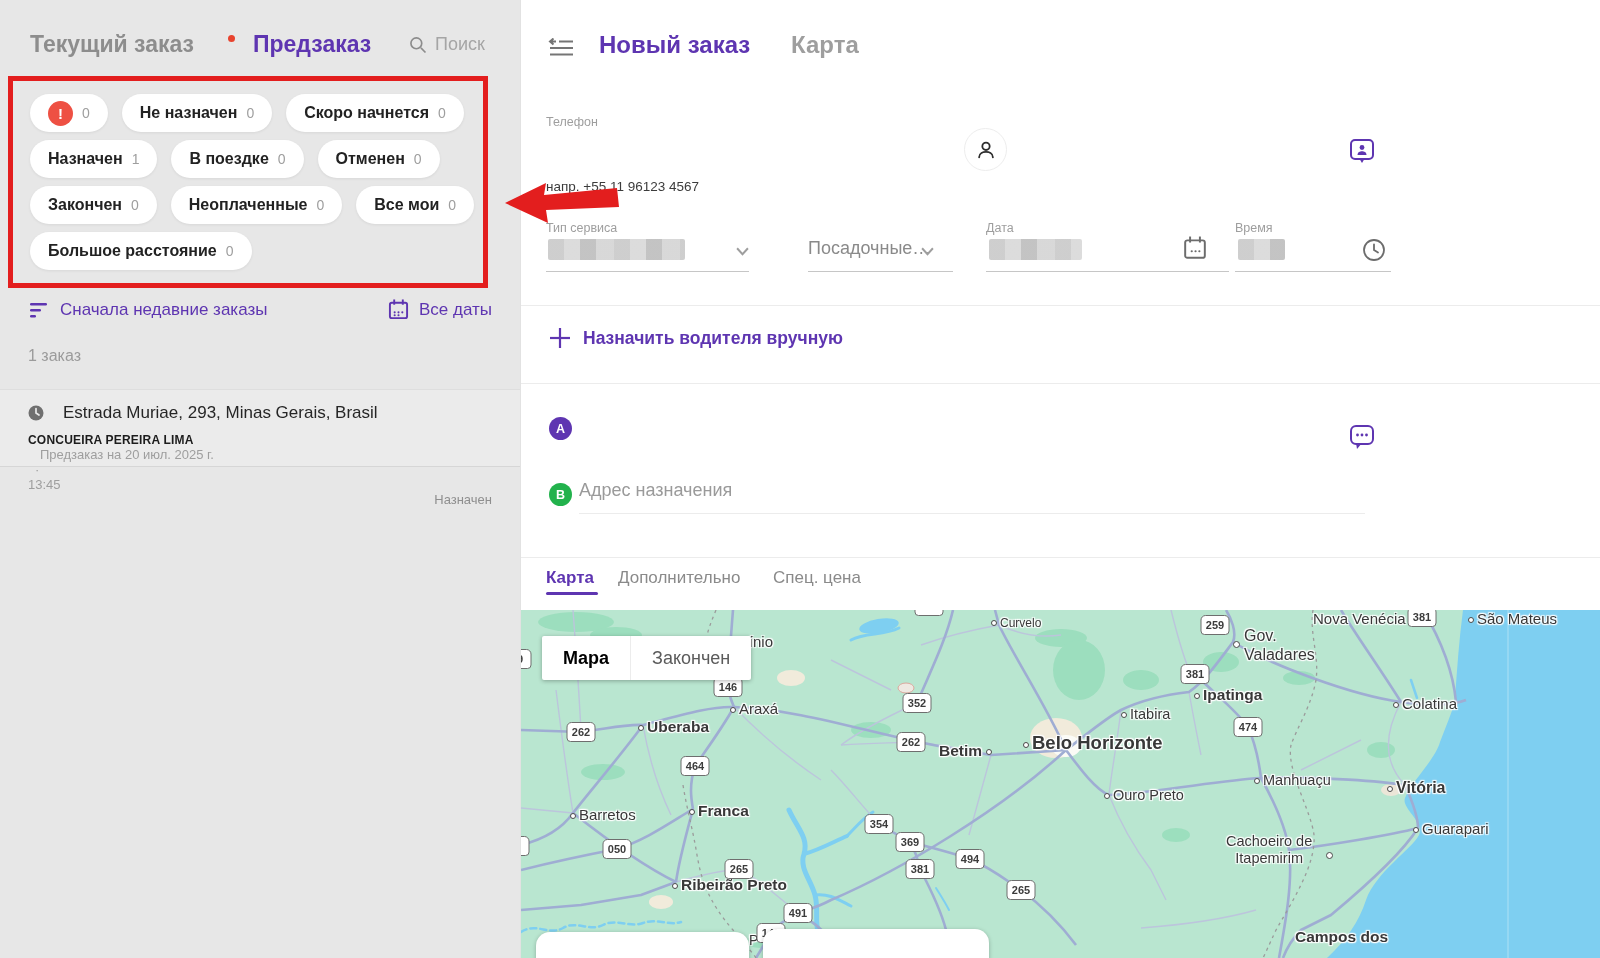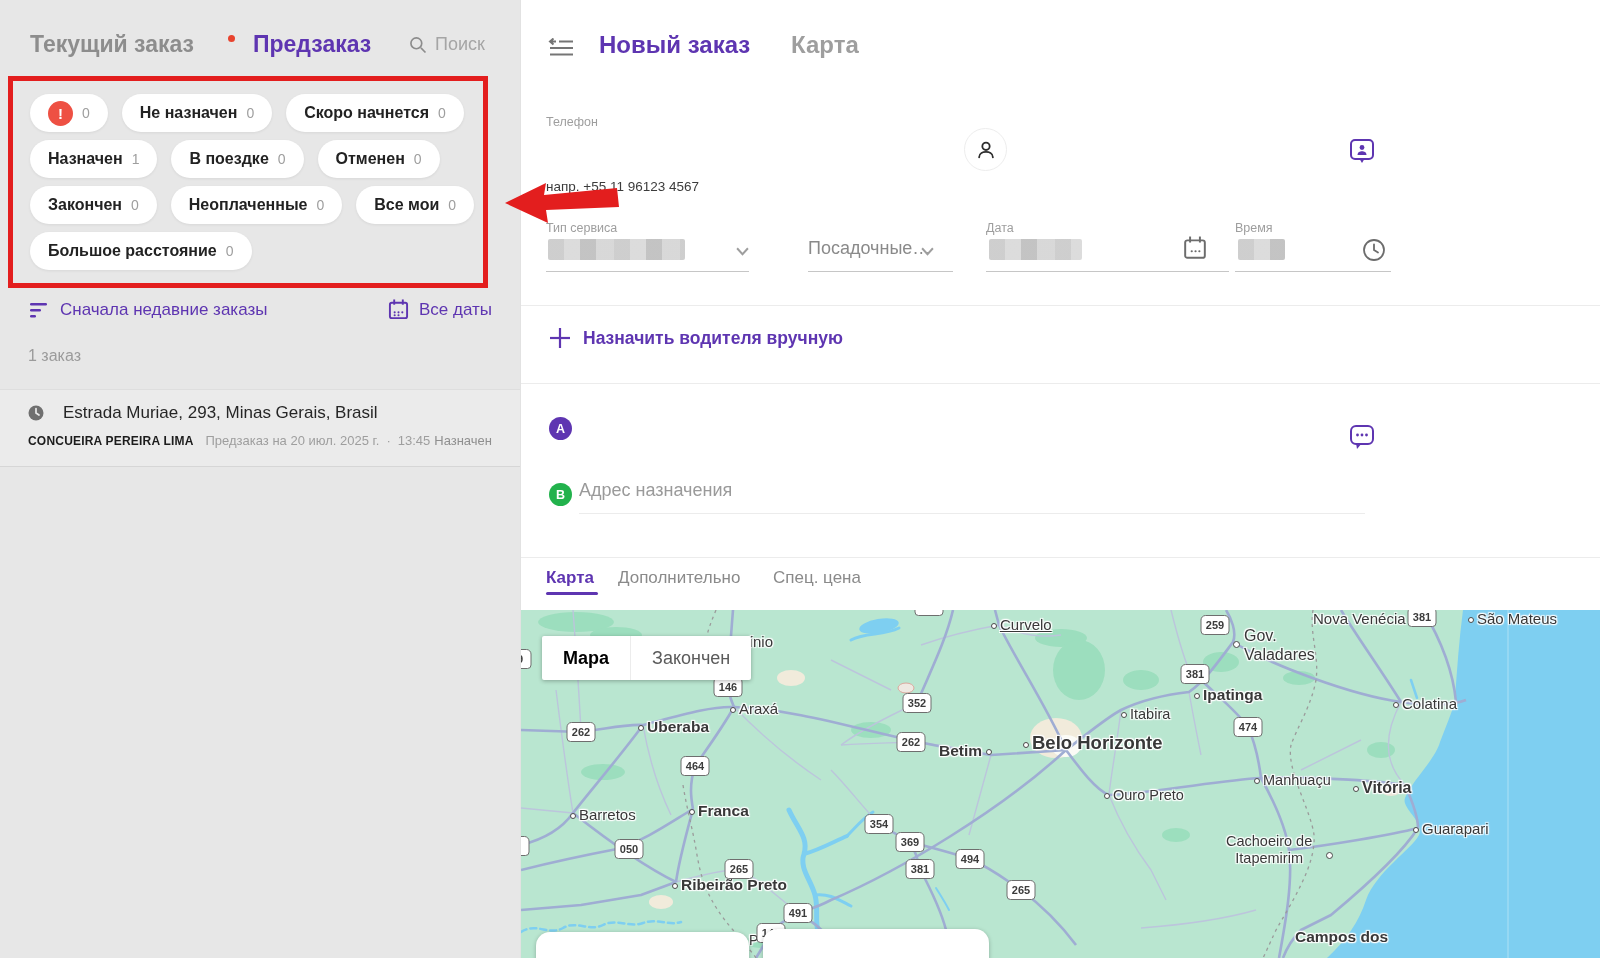--- a/index.html
+++ b/index.html
@@ -27,21 +27,21 @@
   #annotation-arrow{position:absolute;left:499px;top:178px;z-index:41;pointer-events:none;}
 
   .sort-row{position:absolute;left:30px;top:299px;width:462px;display:flex;justify-content:space-between;
     color:#5e35b1;font-size:17px;font-weight:500;}
   .sort-left,.sort-right{display:flex;align-items:center;gap:10px;cursor:pointer;}
   #orders-count{position:absolute;left:28px;top:347px;font-size:16px;color:#9b9b9b;}
 
   #order-card{position:absolute;left:0;top:389px;width:520px;height:78px;background:#ebebeb;
     border-top:1px solid #dedede;border-bottom:1px solid #d6d6d6;padding:13px 28px 0 28px;cursor:pointer;}
   .order-line1{display:flex;align-items:center;gap:19px;font-size:17px;color:#262626;}
-  .order-line2{display:flex;align-items:center;margin-top:10px;font-size:13px;color:#9e9e9e;}
+  .order-line2{display:flex;align-items:flex-start;margin-top:10px;font-size:13px;color:#9e9e9e;flex-direction:column;}
   .order-client{font-size:12px;font-weight:700;color:#1c1c1c;letter-spacing:.2px;}
   .order-info{margin-left:12px;}
   .order-sep{margin:0 7px;}
   .order-status{margin-left:auto;color:#8f8f8f;}
 
   
   #right-panel{position:absolute;left:520px;top:0;width:1080px;height:958px;background:#fff;border-left:1px solid #e2e2e2;}
   .rp-tab{position:absolute;top:31px;font-size:24px;font-weight:700;}
   .rp-tab.active{color:#5e35b1;}
   .rp-tab.inactive{color:#9e9e9e;}
@@ -398,55 +398,55 @@
 
       <g stroke="#9b9b9b" stroke-width="1.3" fill="none" stroke-dasharray="3 4">
         <path d="M792,0 C788,25 800,50 794,75 C788,100 775,120 770,135 C765,160 790,200 793,225 C795,255 772,290 755,320 C748,335 745,342 742,348"></path>
         <path d="M162,175 C166,200 172,220 176,245 C180,268 186,290 212,320 C220,330 228,338 235,348"></path>
         <path d="M195,0 C190,12 186,22 184,35"></path>
       </g>
     </svg>
 
     <div id="map-labels">
         <div class="map-city" style="left: 207px; top: 23px; font-size: 15px; font-weight: 400;">rocínio</div>
-        <div class="map-city" style="left: 470px; top: 6px; font-size: 15px; font-weight: 400; text-decoration: underline;"><span class="idot"></span>Curvelo</div>
+        <div class="map-city" style="left: 470px; top: 6px; font-size: 12px; font-weight: 400;"><span class="idot"></span>Curvelo</div>
         <div class="map-city" style="left: 792px; top: 0px; font-size: 15px; font-weight: 400;">Nova Venécia</div>
         <div class="map-city" style="left: 947px; top: 0px; font-size: 15px; font-weight: 400;"><span class="idot"></span>São Mateus</div>
         <div class="map-city" style="left: 723px; top: 16px; font-size: 16px; font-weight: 400;">Gov.
 Valadares</div>
         <div class="map-city" style="left: 209px; top: 90px; font-size: 15px; font-weight: 400;"><span class="idot"></span>Araxá</div>
         <div class="map-city" style="left: 117px; top: 108px; font-size: 15.5px; font-weight: 600;"><span class="idot"></span>Uberaba</div>
         <div class="map-city" style="left: 673px; top: 76px; font-size: 15.5px; font-weight: 600;"><span class="idot"></span>Ipatinga</div>
         <div class="map-city" style="left: 600px; top: 96px; font-size: 14.5px; font-weight: 400;"><span class="idot"></span>Itabira</div>
         <div class="map-city" style="left: 418px; top: 132px; font-size: 15.5px; font-weight: 600;">Betim<span class="idot r"></span></div>
         <div class="map-city" style="left: 502px; top: 122px; font-size: 18.5px; font-weight: 700;"><span class="idot"></span>Belo Horizonte</div>
         <div class="map-city" style="left: 872px; top: 85px; font-size: 15px; font-weight: 400;"><span class="idot"></span>Colatina</div>
         <div class="map-city" style="left: 583px; top: 177px; font-size: 14.5px; font-weight: 400;"><span class="idot"></span>Ouro Preto</div>
         <div class="map-city" style="left: 733px; top: 162px; font-size: 14.5px; font-weight: 400;"><span class="idot"></span>Manhuaçu</div>
-        <div class="map-city" style="left: 832px; top: 168px; font-size: 16px; font-weight: 700;"><span class="idot"></span>Vitória</div>
+        <div class="map-city" style="left: 866px; top: 168px; font-size: 16px; font-weight: 700;"><span class="idot"></span>Vitória</div>
         <div class="map-city" style="left: 892px; top: 210px; font-size: 15px; font-weight: 400;"><span class="idot"></span>Guarapari</div>
         <div class="map-city" style="left: 705px; top: 223px; font-size: 14.5px; font-weight: 400; text-align: center;">Cachoeiro de
 Itapemirim</div>
         <div class="map-city" style="left: 49px; top: 196px; font-size: 15px; font-weight: 400;"><span class="idot"></span>Barretos</div>
         <div class="map-city" style="left: 168px; top: 192px; font-size: 15.5px; font-weight: 600;"><span class="idot"></span>Franca</div>
         <div class="map-city" style="left: 151px; top: 266px; font-size: 15.5px; font-weight: 600;"><span class="idot"></span>Ribeirão Preto</div>
         <div class="map-city" style="left: 774px; top: 318px; font-size: 15.5px; font-weight: 700;">Campos dos</div>
         <div class="map-city" style="left: 228px; top: 322px; font-size: 14px; font-weight: 400;">P</div>
         <div class="map-shield" style="left: 408px; top: -4px;">040</div>
         <div class="map-shield" style="left: -4px; top: 49px;">49</div>
         <div class="map-shield" style="left: 694px; top: 15px;">259</div>
         <div class="map-shield" style="left: 901px; top: 7px;">381</div>
         <div class="map-shield" style="left: 207px; top: 77px;">146</div>
         <div class="map-shield" style="left: 396px; top: 93px;">352</div>
         <div class="map-shield" style="left: 60px; top: 122px;">262</div>
         <div class="map-shield" style="left: 390px; top: 132px;">262</div>
         <div class="map-shield" style="left: 174px; top: 156px;">464</div>
         <div class="map-shield" style="left: 674px; top: 64px;">381</div>
         <div class="map-shield" style="left: 727px; top: 117px;">474</div>
-        <div class="map-shield" style="left: 108px; top: 239px;">050</div>
+        <div class="map-shield" style="left: 96px; top: 239px;">050</div>
         <div class="map-shield" style="left: 218px; top: 259px;">265</div>
         <div class="map-shield" style="left: 358px; top: 214px;">354</div>
         <div class="map-shield" style="left: 389px; top: 232px;">369</div>
         <div class="map-shield" style="left: 399px; top: 259px;">381</div>
         <div class="map-shield" style="left: 449px; top: 249px;">494</div>
         <div class="map-shield" style="left: 500px; top: 280px;">265</div>
         <div class="map-shield" style="left: 277px; top: 303px;">491</div>
         <div class="map-shield" style="left: 250px; top: 323px;">146</div>
         <div class="map-shield" style="left: -6px; top: 236px;">55</div>
         <span class="map-dot" style="left: 712px; top: 31px;"></span>

